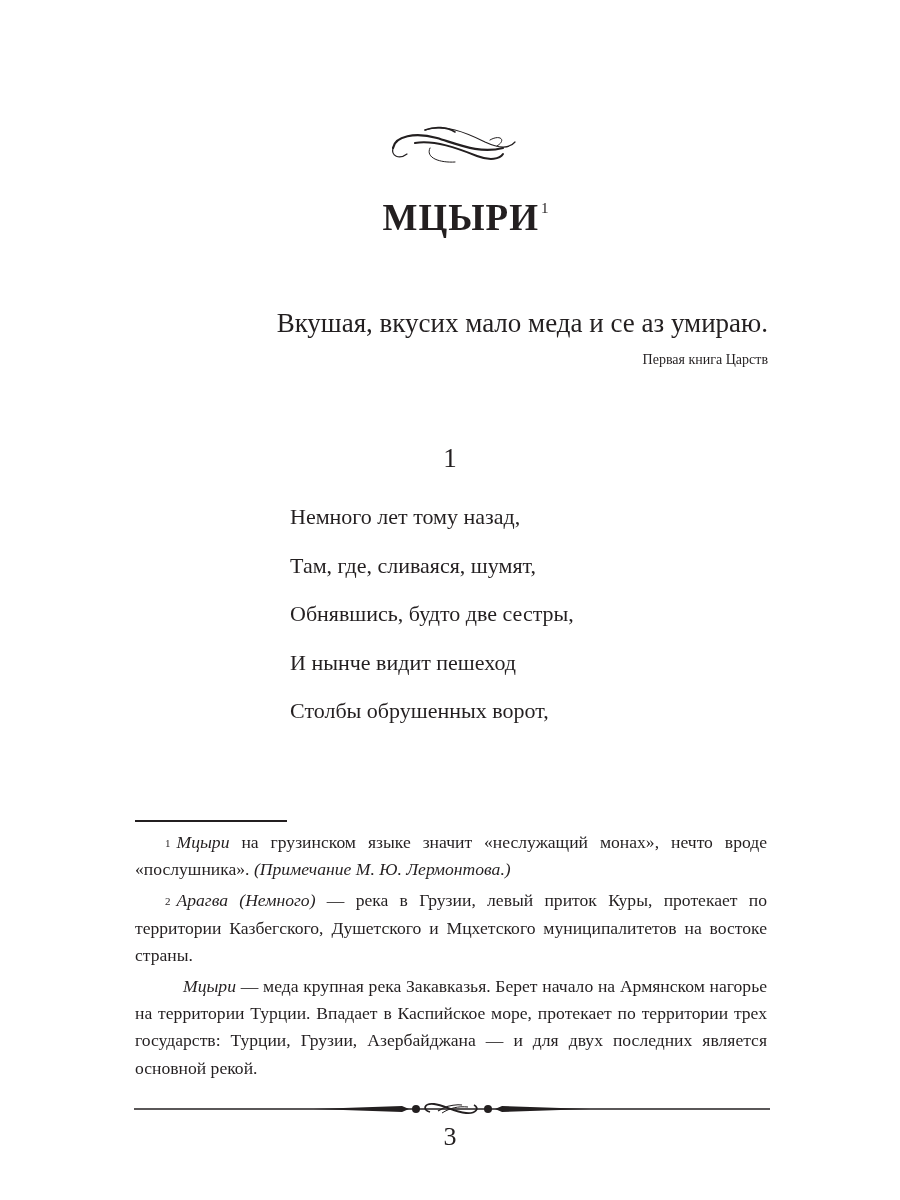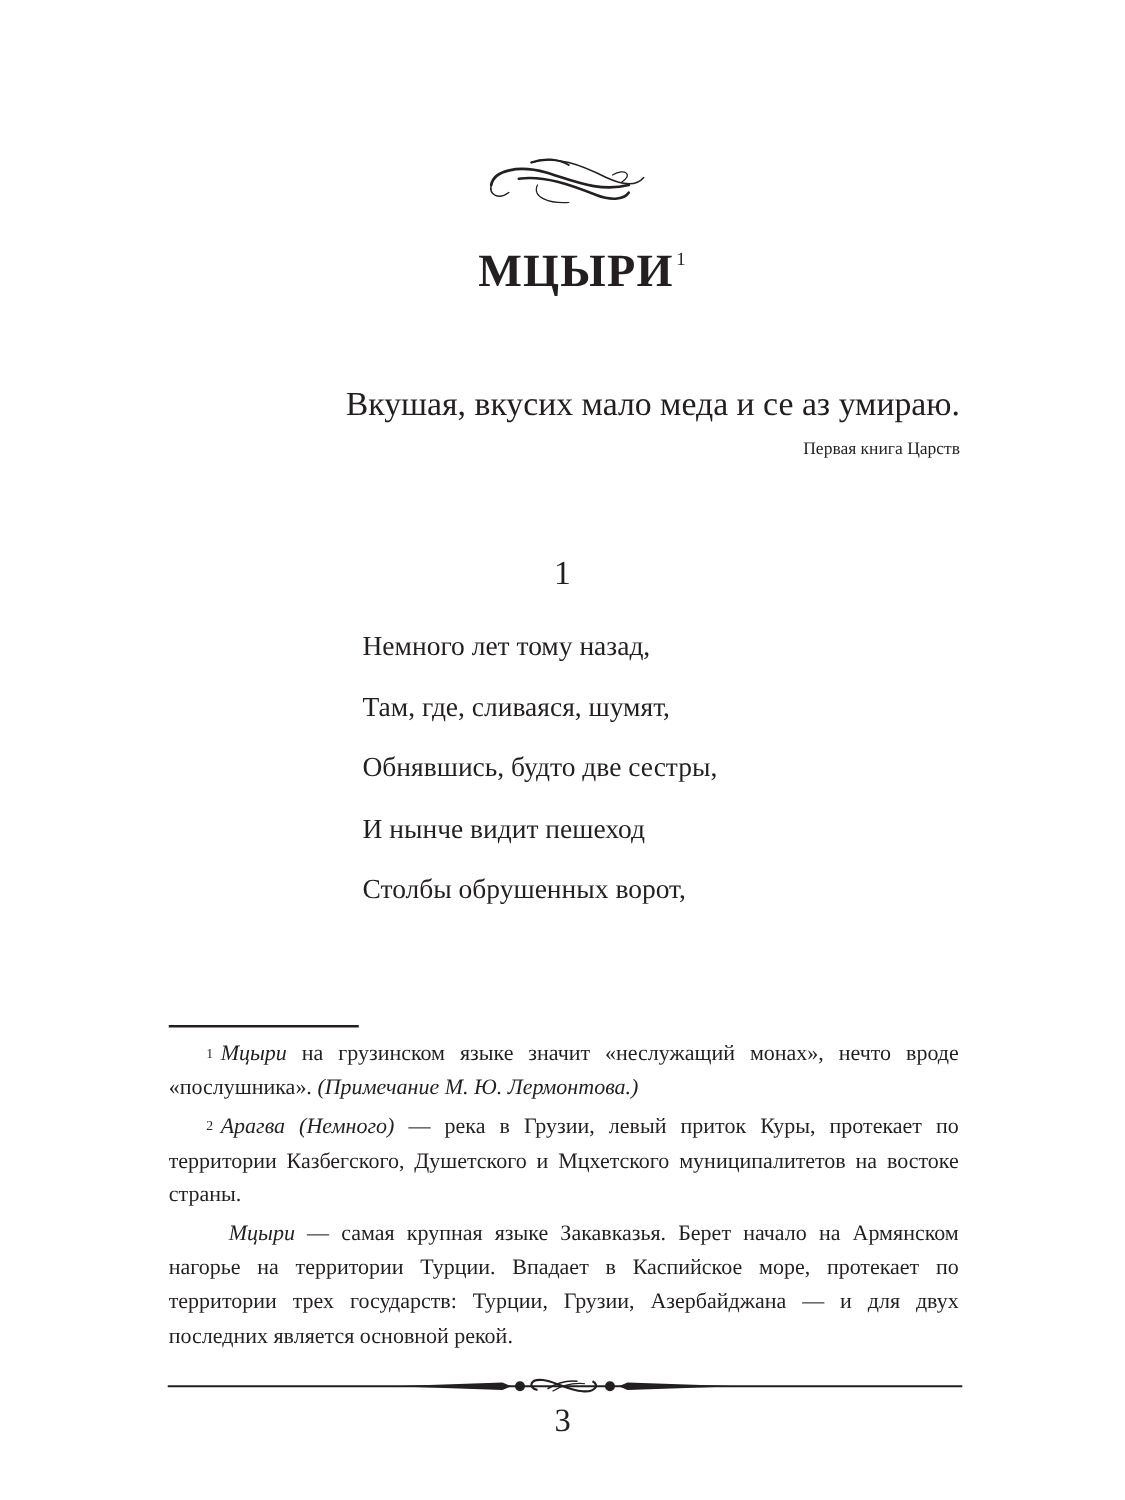--- a/index.html
+++ b/index.html
@@ -59,21 +59,21 @@
   <div class="line"><span>Обнявшись, будто две сестры,</span></div>
   <div class="line"><span>И нынче видит пешеход</span></div>
   <div class="line"><span>Столбы обрушенных ворот,</span></div>
 </div>
 
 <div class="abs fn-rule"></div>
 
 <div class="abs footnotes">
   <p><span class="num">1</span><i>Мцыри</i><span> на грузинском языке значит «неслужащий монах», нечто вроде «послушника». </span><i>(Примечание М. Ю. Лермонтова.)</i></p>
   <p><span class="num">2</span><i>Арагва (Немного)</i><span> — река в Грузии, левый приток Куры, протекает по территории Казбегского, Душетского и Мцхетского муниципалитетов на востоке страны.</span></p>
-  <p class="cont"><i>Мцыри</i><span> — самая крупная языке Закавказья. Берет начало на Армянском нагорье на территории Турции. Впадает в Каспийское море, протекает по территории трех государств: Турции, Грузии, Азербайджана — и для двух последних является основной рекой.</span></p>
+  <p class="cont"><i>Мцыри</i><span> — меда крупная река Закавказья. Берет начало на Армянском нагорье на территории Турции. Впадает в Каспийское море, протекает по территории трех государств: Турции, Грузии, Азербайджана — и для двух последних является основной рекой.</span></p>
 </div>
 
 <svg class="abs bottom-ornament" viewBox="0 0 636 18">
   <g fill="#231f20" stroke="#231f20">
     <line x1="0" y1="9" x2="636" y2="9" stroke-width="1.6"></line>
     <path d="M180 9 L 268 6 L 275 9 L 268 12 Z" stroke="none"></path>
     <path d="M456 9 L 368 6 L 361 9 L 368 12 Z" stroke="none"></path>
     <circle cx="282" cy="9" r="4" stroke="none"></circle>
     <circle cx="354" cy="9" r="4" stroke="none"></circle>
     <path d="M296 12 C 288 10, 290 3, 300 4 C 310 5, 320 12, 332 13 C 342 14, 346 8, 340 5" fill="none" stroke-width="1.8"></path>

